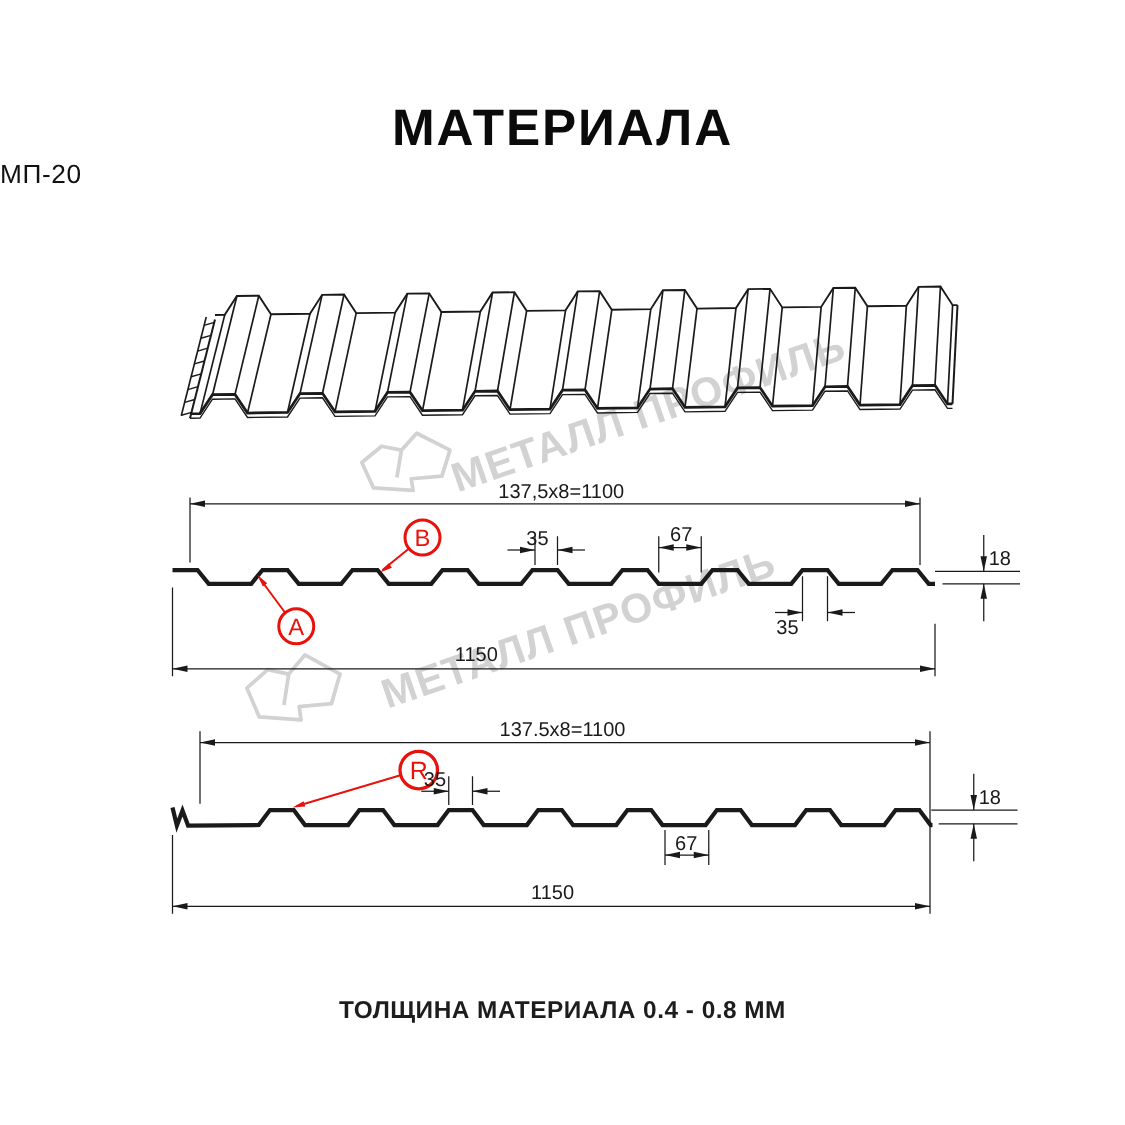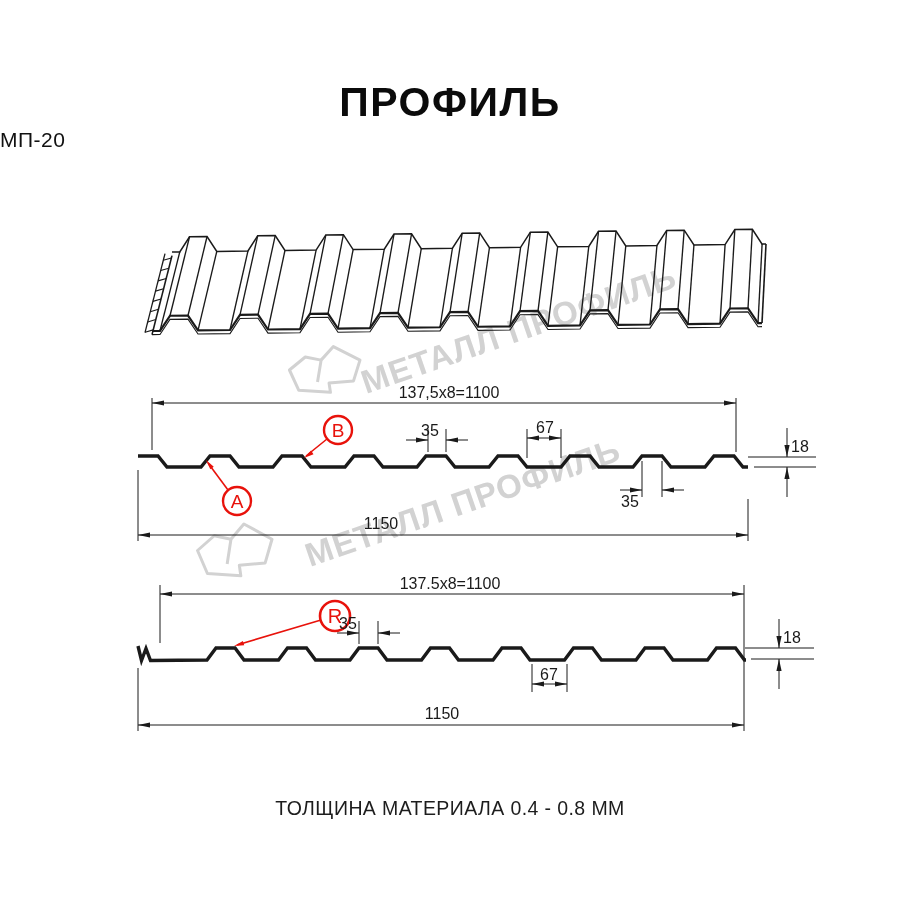--- a/index.html
+++ b/index.html
@@ -3,32 +3,32 @@
 <meta charset="utf-8">
 <style>
   html,body{margin:0;padding:0;background:#fff;}
   .stage{position:relative;width:900px;height:900px;background:#fff;overflow:hidden;
          font-family:"Liberation Sans","DejaVu Sans",sans-serif;}
   .title{position:absolute;left:0;top:79px;width:900px;text-align:center;
          font-size:41px;font-weight:800;letter-spacing:1.5px;color:#0b0b0b;}
   .subtitle{position:absolute;left:0;top:128px;width:900px;
          font-size:21px;font-weight:500;letter-spacing:0.5px;color:#111;}
   .footer{position:absolute;left:0;top:797px;width:900px;text-align:center;
-         font-size:19.5px;font-weight:400;letter-spacing:0.4px;color:#1d1d1d;}
+         font-size:19.5px;font-weight:700;letter-spacing:0.4px;color:#1d1d1d;}
   svg{position:absolute;left:0;top:0;}
   text.dim{font-family:"Liberation Sans","DejaVu Sans",sans-serif;font-size:16px;fill:#1a1a1a;}
   text.mark{font-family:"Liberation Sans","DejaVu Sans",sans-serif;font-size:19px;}
   text.wm{font-family:"Liberation Sans","DejaVu Sans",sans-serif;font-size:33px;font-weight:bold;}
 </style>
 </head>
 <body>
 
 <div class="stage">
 
-  <div class="title">ПРОФИЛЬ</div>
+  <div class="title">МАТЕРИАЛА</div>
   <div class="subtitle">МП-20</div>
 
   <svg width="900" height="900" viewBox="0 0 900 900">
 
     <g id="wm1">
       <g id="wm1-logo">
           <path d="M2,50 L24,25 L46,31 L63,5 L100,31 L91,71 L57,75 L59,93 L15,89 Z M46,31 L41,73" transform="translate(288,344) scale(0.72,0.52)" fill="none" stroke="#d2d2d2" stroke-width="3" vector-effect="non-scaling-stroke" stroke-linejoin="round"></path>
         </g>
       <text class="wm" transform="translate(366,394) rotate(-19)" fill="#d2d2d2" letter-spacing="1">МЕТАЛЛ ПРОФИЛЬ</text>
     </g>

